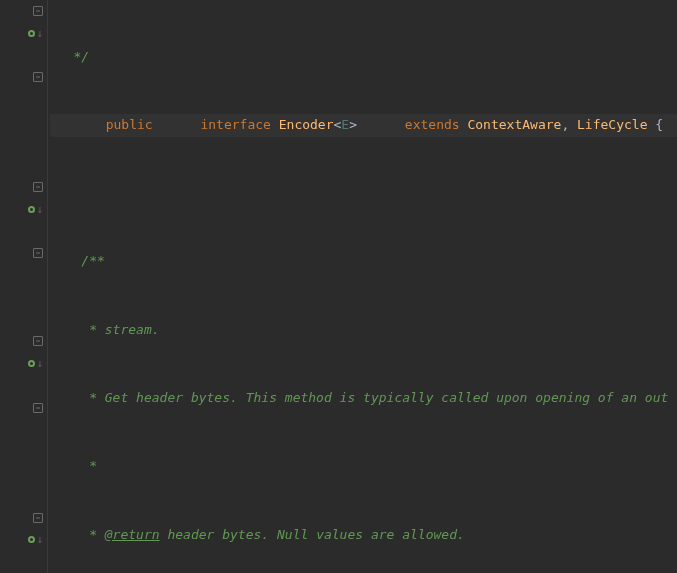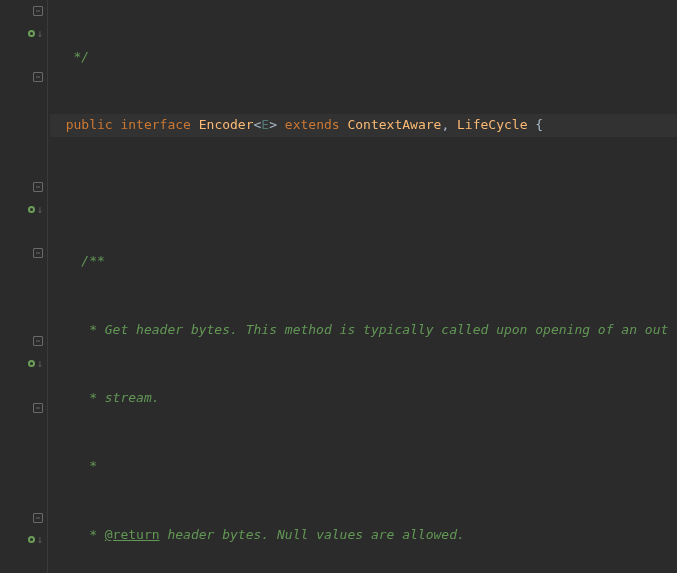--- a/index.html
+++ b/index.html
@@ -59,26 +59,26 @@
       color: #5e5e5e; font-size: 11px; line-height: 1;
     }
     .code {
       flex: 1;
       padding-left: 2px;
       white-space: pre;
       overflow: hidden;
     }
     .line { height: 22.8px; display: flex; align-items: center; }
     .line.caret { background: #323232; }
-    .kw { color: #cc7832; }
+    .kw { color: #cc7832; margin-left: 40px; }
     .cls { color: #fdba74; }
     .tp { color: #507874; }
     .p { color: #a9b7c6; }
     .cm { color: #629755; font-style: italic; }
-    .tag { color: #629755; text-decoration: underline; }
+    .tag { color: #629755; font-style: italic; text-decoration: underline; }
     .sp { display: inline-block; }
   </style>
 </head>
 <body>
 
 <div class="editor">
   <div class="gutter">
     <div class="gutter-col">
       <div class="gutter-row">
           <div class="fold"></div>
@@ -141,22 +141,22 @@
         </div>
       <div class="gutter-row"></div>
     </div>
   </div>
 
   <div class="code">
     <div class="line"><span class="sp">  </span><span class="cm"> */</span></div>
     <div class="line caret"><span class="sp">  </span><span class="kw">public</span><span> </span><span class="kw">interface</span><span> </span><span class="cls">Encoder</span><span class="p">&lt;</span><span class="tp">E</span><span class="p">&gt;</span><span> </span><span class="kw">extends</span><span> </span><span class="cls">ContextAware</span><span class="p">,</span><span> </span><span class="cls">LifeCycle</span><span class="p"> {</span></div>
     <div class="line"></div>
     <div class="line"><span class="sp">    </span><span class="cm">/**</span></div>
+    <div class="line"><span class="sp">    </span><span class="cm"> * stream.</span></div>
     <div class="line"><span class="sp">    </span><span class="cm"> * Get header bytes. This method is typically called upon opening of an out</span></div>
-    <div class="line"><span class="sp">    </span><span class="cm"> * stream.</span></div>
     <div class="line"><span class="sp">    </span><span class="cm"> *</span></div>
     <div class="line"><span class="sp">    </span><span class="cm"> * </span><span class="tag">@return</span><span class="cm"> header bytes. Null values are allowed.</span></div>
     
     
     
     
     
     
     
     

